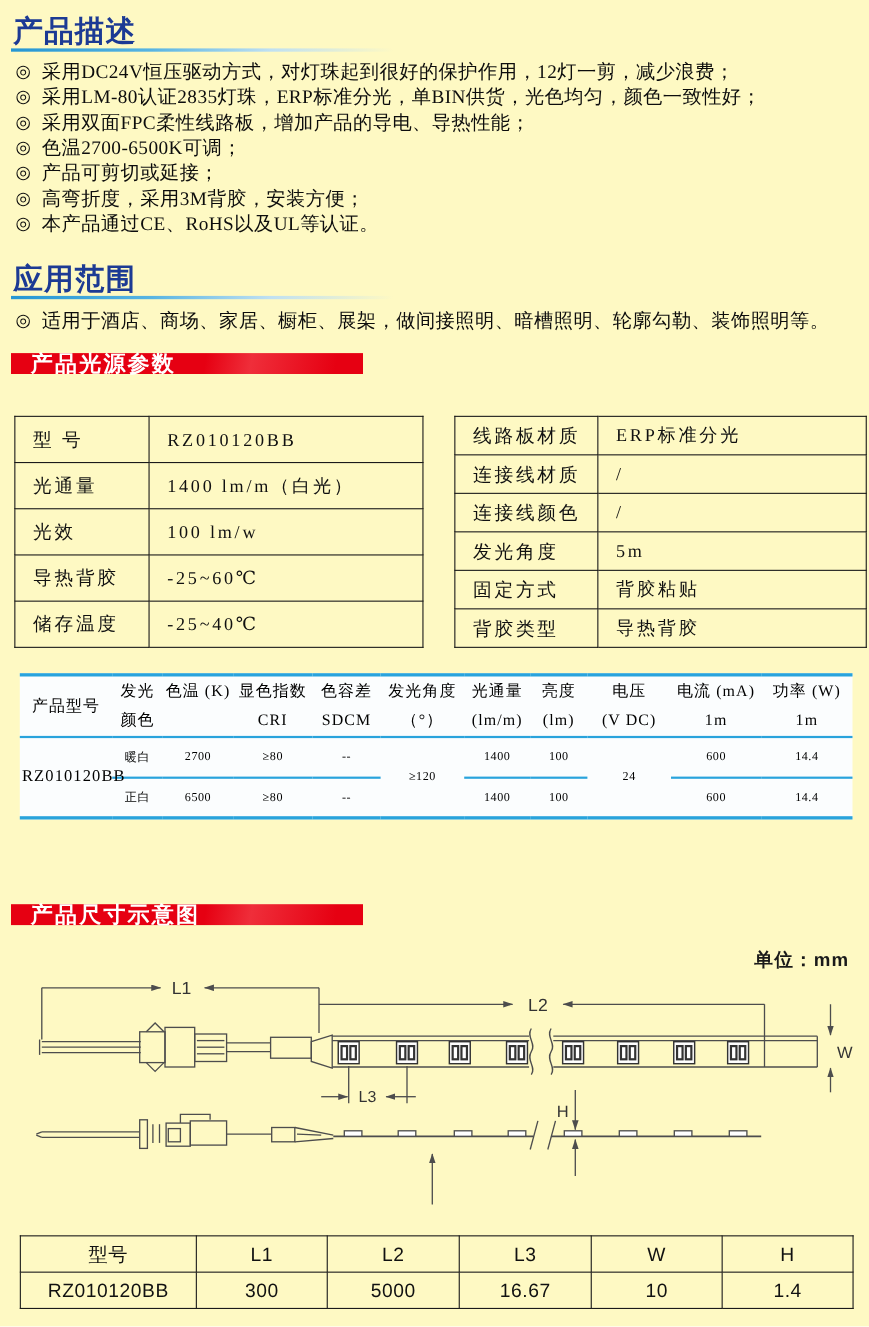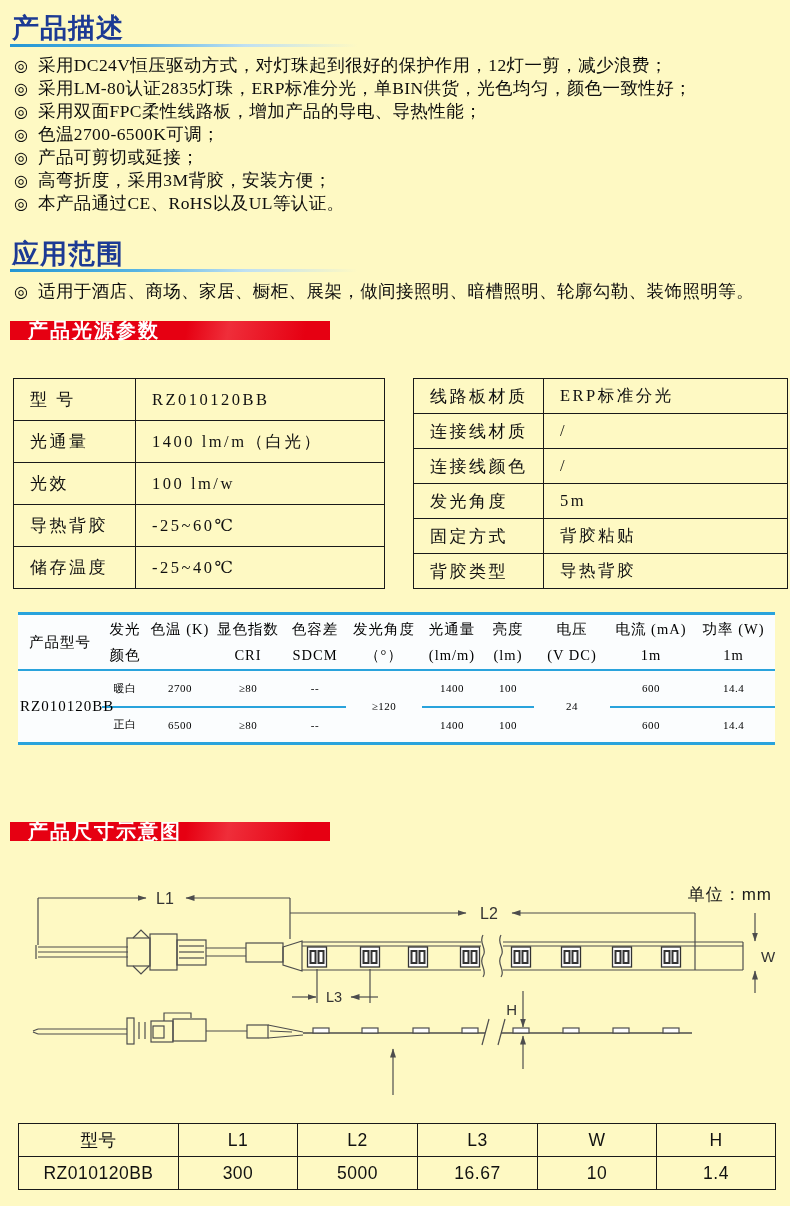--- a/index.html
+++ b/index.html
@@ -58,21 +58,21 @@
   table.photo th .h1,.photo th .h2 { height:26px; line-height:26px; font-size:14.5px;
                    letter-spacing:1px; text-align:center; color:#000; }
   table.photo td { font-size:11px; text-align:center; height:37px; color:#000;
                    letter-spacing:0.5px; }
   table.photo td.model { text-align:left; padding-left:2px; letter-spacing:1px; font-size:15px; }
   table.photo td.bb { border-bottom:2.5px solid #29a3dc; }
 
   
   .unit { position:absolute; top:861px; right:18px;
           font-family:"Liberation Sans","DejaVu Sans",sans-serif;
-          font-size:17px; font-weight:normal; color:#1a1a1a; letter-spacing:1px;margin-top:22px; }
+          font-size:17px; font-weight:bold; color:#1a1a1a; letter-spacing:1px; }
 
   
   .drawing { position:absolute; top:885px; left:0; }
   .drawing text { font-family:"Liberation Sans","DejaVu Sans",sans-serif; fill:#333;
                   stroke:none; }
 
   
   table.dims { position:absolute; top:1123px; left:18px; width:757px;
                border-collapse:collapse; table-layout:fixed;
                font-family:"Liberation Sans","DejaVu Sans",sans-serif; }

